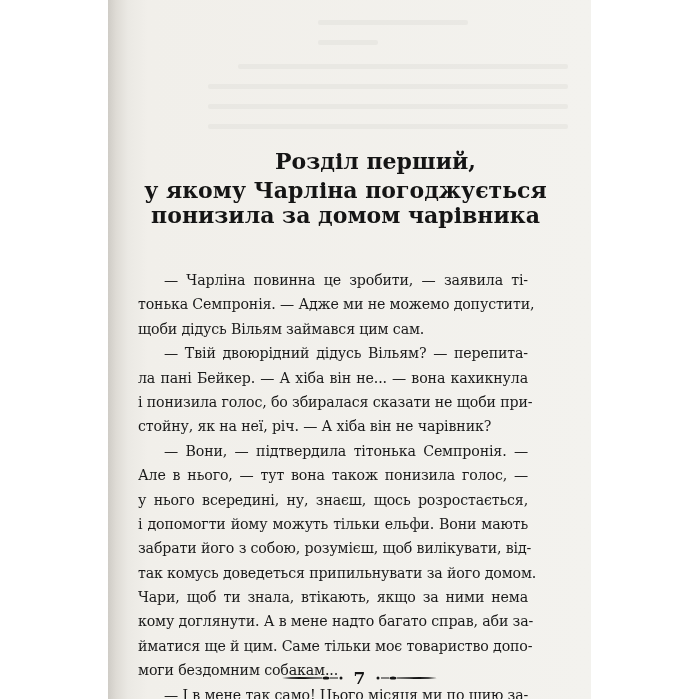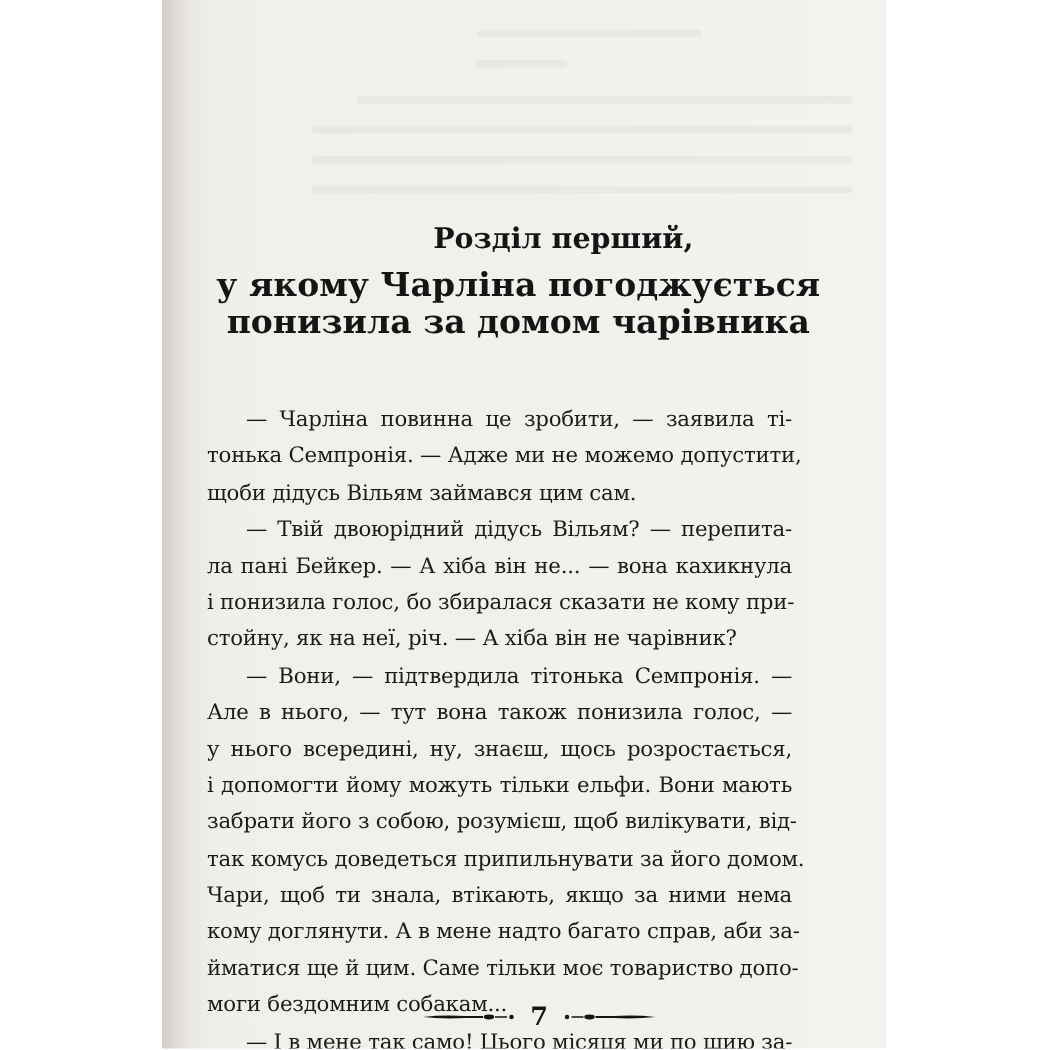--- a/index.html
+++ b/index.html
@@ -36,21 +36,21 @@
       position: absolute;
       left: 0;
       width: 100%;
       text-align: center;
       font-family: "DejaVu Serif", serif;
       font-weight: bold;
       color: #151515;
     }
     .chapter-label {
       top: 148px;
-      font-size: 19px;
+      font-size: 22px;
       left: 26px;
     }
     .chapter-title {
       top: 178px;
       font-size: 22px;
       line-height: 25px;
       left: -4px;
     }
     .body-text {
       position: absolute;
@@ -116,21 +116,21 @@
     <div>у якому Чарліна погоджується</div>
     <div>понизила за домом чарівника</div>
   </div>
 
   <div class="body-text">
     <span class="line indent">— Чарліна повинна це зробити, — заявила ті-</span>
     <span class="line">тонька Семпронія. — Адже ми не можемо допустити,</span>
     <span class="line last">щоби дідусь Вільям займався цим сам.</span>
     <span class="line indent">— Твій двоюрідний дідусь Вільям? — перепита-</span>
     <span class="line">ла пані Бейкер. — А хіба він не... — вона кахикнула</span>
-    <span class="line">і понизила голос, бо збиралася сказати не кому при-</span>
+    <span class="line">і понизила голос, бо збиралася сказати не щоби при-</span>
     <span class="line last">стойну, як на неї, річ. — А хіба він не чарівник?</span>
     <span class="line indent">— Вони, — підтвердила тітонька Семпронія. —</span>
     <span class="line">Але в нього, — тут вона також понизила голос, —</span>
     <span class="line">у нього всередині, ну, знаєш, щось розростається,</span>
     <span class="line">і допомогти йому можуть тільки ельфи. Вони мають</span>
     <span class="line">забрати його з собою, розумієш, щоб вилікувати, від-</span>
     <span class="line">так комусь доведеться припильнувати за його домом.</span>
     <span class="line">Чари, щоб ти знала, втікають, якщо за ними нема</span>
     <span class="line">кому доглянути. А в мене надто багато справ, аби за-</span>
     <span class="line">йматися ще й цим. Саме тільки моє товариство допо-</span>

